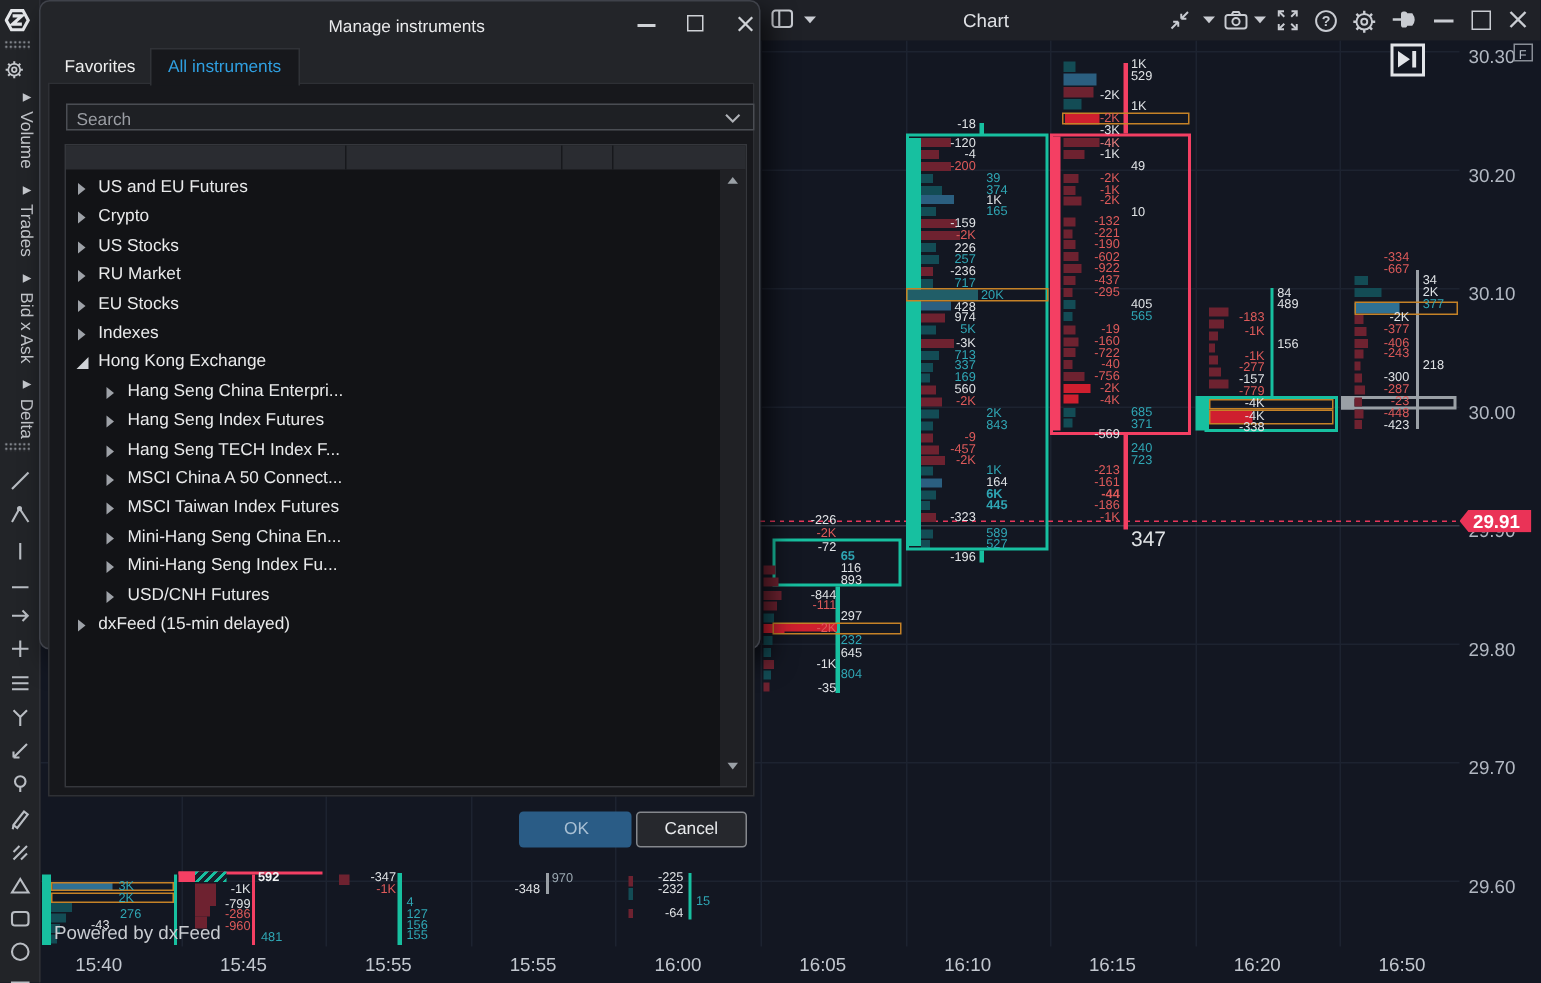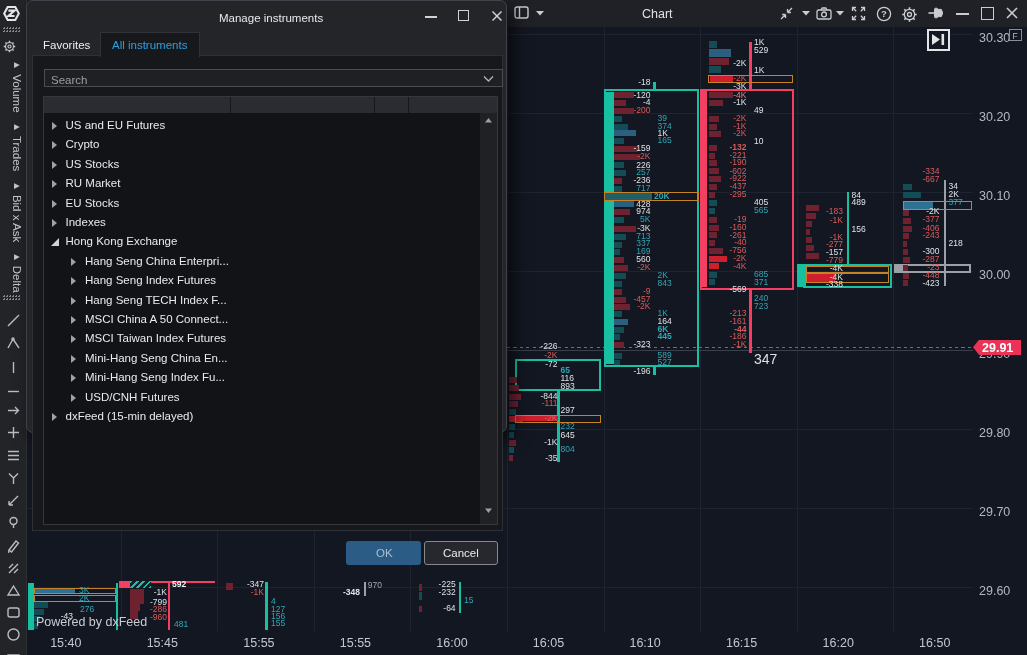--- a/index.html
+++ b/index.html
@@ -196,46 +196,46 @@
 <div class="n" style="right:376.5px;top:294.8px;color:#dd5a5a;font-weight:normal;font-size:8.5px">-457</div>
 <div class="n" style="right:376.5px;top:302.4px;color:#dd5a5a;font-weight:normal;font-size:8.5px">-2K</div>
 <div class="n" style="left:657.5px;top:309.4px;color:#2fa6b4;font-weight:normal;font-size:8.5px">1K</div>
 <div class="n" style="left:657.5px;top:317.2px;color:#dfe2e5;font-weight:normal;font-size:8.5px">164</div>
 <div class="n" style="left:657.5px;top:324.9px;color:#2fa6b4;font-weight:bold;font-size:8.5px">6K</div>
 <div class="n" style="left:657.5px;top:332.2px;color:#2fa6b4;font-weight:bold;font-size:8.5px">445</div>
 <div class="n" style="right:376.5px;top:340.1px;color:#dfe2e5;font-weight:normal;font-size:8.5px">-323</div>
 <div class="n" style="left:657.5px;top:351.1px;color:#2fa6b4;font-weight:normal;font-size:8.5px">589</div>
 <div class="n" style="left:657.5px;top:358.4px;color:#2fa6b4;font-weight:normal;font-size:8.5px">527</div>
 <div class="n" style="right:376.5px;top:366.6px;color:#dfe2e5;font-weight:normal;font-size:8.5px">-196</div>
-<div class="n" style="left:654.0px;top:191.9px;color:#2fa6b4;font-weight:bold;font-size:8.5px">20K</div>
+<div class="n" style="left:654.0px;top:191.9px;color:#2fa6b4;font-weight:normal;font-size:8.5px">20K</div>
 <div class="n" style="left:754.0px;top:38.4px;color:#dfe2e5;font-weight:normal;font-size:8.5px">1K</div>
 <div class="n" style="left:754.0px;top:46.2px;color:#dfe2e5;font-weight:normal;font-size:8.5px">529</div>
 <div class="n" style="right:280.5px;top:58.9px;color:#dfe2e5;font-weight:normal;font-size:8.5px">-2K</div>
 <div class="n" style="left:754.0px;top:66.2px;color:#dfe2e5;font-weight:normal;font-size:8.5px">1K</div>
 <div class="n" style="right:280.5px;top:74.2px;color:#dd5a5a;font-weight:normal;font-size:8.5px">-2K</div>
 <div class="n" style="right:280.5px;top:82.2px;color:#dfe2e5;font-weight:normal;font-size:8.5px">-3K</div>
 <div class="n" style="right:280.5px;top:90.5px;color:#e98080;font-weight:normal;font-size:8.5px">-4K</div>
 <div class="n" style="right:280.5px;top:98.2px;color:#dfe2e5;font-weight:normal;font-size:8.5px">-1K</div>
 <div class="n" style="left:754.0px;top:105.8px;color:#dfe2e5;font-weight:normal;font-size:8.5px">49</div>
 <div class="n" style="right:280.5px;top:114.2px;color:#dd5a5a;font-weight:normal;font-size:8.5px">-2K</div>
 <div class="n" style="right:280.5px;top:121.8px;color:#dd5a5a;font-weight:normal;font-size:8.5px">-1K</div>
 <div class="n" style="right:280.5px;top:129.3px;color:#dd5a5a;font-weight:normal;font-size:8.5px">-2K</div>
 <div class="n" style="left:754.0px;top:137.2px;color:#dfe2e5;font-weight:normal;font-size:8.5px">10</div>
-<div class="n" style="right:280.5px;top:143.2px;color:#dd5a5a;font-weight:bold;font-size:8.5px">-132</div>
+<div class="n" style="right:280.5px;top:143.2px;color:#dd5a5a;font-weight:normal;font-size:8.5px">-132</div>
 <div class="n" style="right:280.5px;top:150.8px;color:#dd5a5a;font-weight:normal;font-size:8.5px">-221</div>
 <div class="n" style="right:280.5px;top:158.4px;color:#dd5a5a;font-weight:normal;font-size:8.5px">-190</div>
 <div class="n" style="right:280.5px;top:166.7px;color:#dd5a5a;font-weight:normal;font-size:8.5px">-602</div>
 <div class="n" style="right:280.5px;top:174.2px;color:#dd5a5a;font-weight:normal;font-size:8.5px">-922</div>
 <div class="n" style="right:280.5px;top:181.9px;color:#dd5a5a;font-weight:normal;font-size:8.5px">-437</div>
 <div class="n" style="right:280.5px;top:190.1px;color:#dd5a5a;font-weight:normal;font-size:8.5px">-295</div>
 <div class="n" style="left:754.0px;top:198.2px;color:#dfe2e5;font-weight:normal;font-size:8.5px">405</div>
 <div class="n" style="left:754.0px;top:205.8px;color:#2fa6b4;font-weight:normal;font-size:8.5px">565</div>
 <div class="n" style="right:280.5px;top:214.9px;color:#dd5a5a;font-weight:normal;font-size:8.5px">-19</div>
 <div class="n" style="right:280.5px;top:223.1px;color:#dd5a5a;font-weight:normal;font-size:8.5px">-160</div>
-<div class="n" style="right:280.5px;top:230.8px;color:#dd5a5a;font-weight:normal;font-size:8.5px">-261</div>
+<div class="n" style="right:280.5px;top:230.8px;color:#dd5a5a;font-weight:normal;font-size:8.5px">-722</div>
 <div class="n" style="right:280.5px;top:238.2px;color:#dd5a5a;font-weight:normal;font-size:8.5px">-40</div>
 <div class="n" style="right:280.5px;top:245.9px;color:#dd5a5a;font-weight:normal;font-size:8.5px">-756</div>
 <div class="n" style="right:280.5px;top:254.1px;color:#dd5a5a;font-weight:normal;font-size:8.5px">-2K</div>
 <div class="n" style="right:280.5px;top:261.8px;color:#dd5a5a;font-weight:normal;font-size:8.5px">-4K</div>
 <div class="n" style="left:754.0px;top:269.9px;color:#2fa6b4;font-weight:normal;font-size:8.5px">685</div>
 <div class="n" style="left:754.0px;top:277.6px;color:#2fa6b4;font-weight:normal;font-size:8.5px">371</div>
 <div class="n" style="right:280.5px;top:285.1px;color:#dfe2e5;font-weight:normal;font-size:8.5px">-569</div>
 <div class="n" style="left:754.0px;top:294.2px;color:#2fa6b4;font-weight:normal;font-size:8.5px">240</div>
 <div class="n" style="left:754.0px;top:301.9px;color:#2fa6b4;font-weight:normal;font-size:8.5px">723</div>
 <div class="n" style="right:280.5px;top:309.4px;color:#dd5a5a;font-weight:normal;font-size:8.5px">-213</div>
@@ -300,21 +300,21 @@
 <div class="n" style="left:174.0px;top:619.8px;color:#2fa6b4;font-weight:normal;font-size:8.5px">481</div>
 <div class="a" style="left:226.0px;top:583.2px;width:6.5px;height:7.0px;background:#6e2230"></div>
 <div class="a" style="left:265.0px;top:581.5px;width:2.6px;height:48.5px;background:#17c0a0"></div>
 <div class="n" style="right:763.0px;top:579.5px;color:#dfe2e5;font-weight:normal;font-size:8.5px">-347</div>
 <div class="n" style="right:763.0px;top:587.6px;color:#dd5a5a;font-weight:normal;font-size:8.5px">-1K</div>
 <div class="n" style="left:271.0px;top:596.5px;color:#2fa6b4;font-weight:normal;font-size:8.5px">4</div>
 <div class="n" style="left:271.0px;top:604.6px;color:#2fa6b4;font-weight:normal;font-size:8.5px">127</div>
 <div class="n" style="left:271.0px;top:611.5px;color:#2fa6b4;font-weight:normal;font-size:8.5px">156</div>
 <div class="n" style="left:271.0px;top:619.0px;color:#2fa6b4;font-weight:normal;font-size:8.5px">155</div>
 <div class="a" style="left:363.7px;top:582.4px;width:2.8px;height:13.4px;background:#9aa0a6"></div>
-<div class="n" style="right:667.0px;top:588.2px;color:#dfe2e5;font-weight:bold;font-size:8.5px">-348</div>
+<div class="n" style="right:667.0px;top:588.2px;color:#dfe2e5;font-weight:normal;font-size:8.5px">-348</div>
 <div class="n" style="left:367.8px;top:580.8px;color:#9aa7b0;font-weight:normal;font-size:8.5px">970</div>
 <div class="a" style="left:419.3px;top:583.5px;width:2.7px;height:7.0px;background:#6e2230"></div>
 <div class="a" style="left:419.3px;top:592.0px;width:2.3px;height:8.0px;background:#134c55"></div>
 <div class="a" style="left:419.3px;top:606.0px;width:2.3px;height:6.0px;background:#6e2230"></div>
 <div class="a" style="left:458.5px;top:582.4px;width:2.3px;height:30.2px;background:#17c0a0"></div>
 <div class="n" style="right:571.4px;top:580.0px;color:#dfe2e5;font-weight:normal;font-size:8.5px">-225</div>
 <div class="n" style="right:571.4px;top:587.9px;color:#dfe2e5;font-weight:normal;font-size:8.5px">-232</div>
 <div class="n" style="right:571.4px;top:604.0px;color:#dfe2e5;font-weight:normal;font-size:8.5px">-64</div>
 <div class="n" style="left:464.0px;top:596.0px;color:#2fa6b4;font-weight:normal;font-size:8.5px">15</div>
 <div class="n" style="left:36px;top:616px;font-size:12.5px;color:#c9ccd1">Powered by  dxFeed</div>

